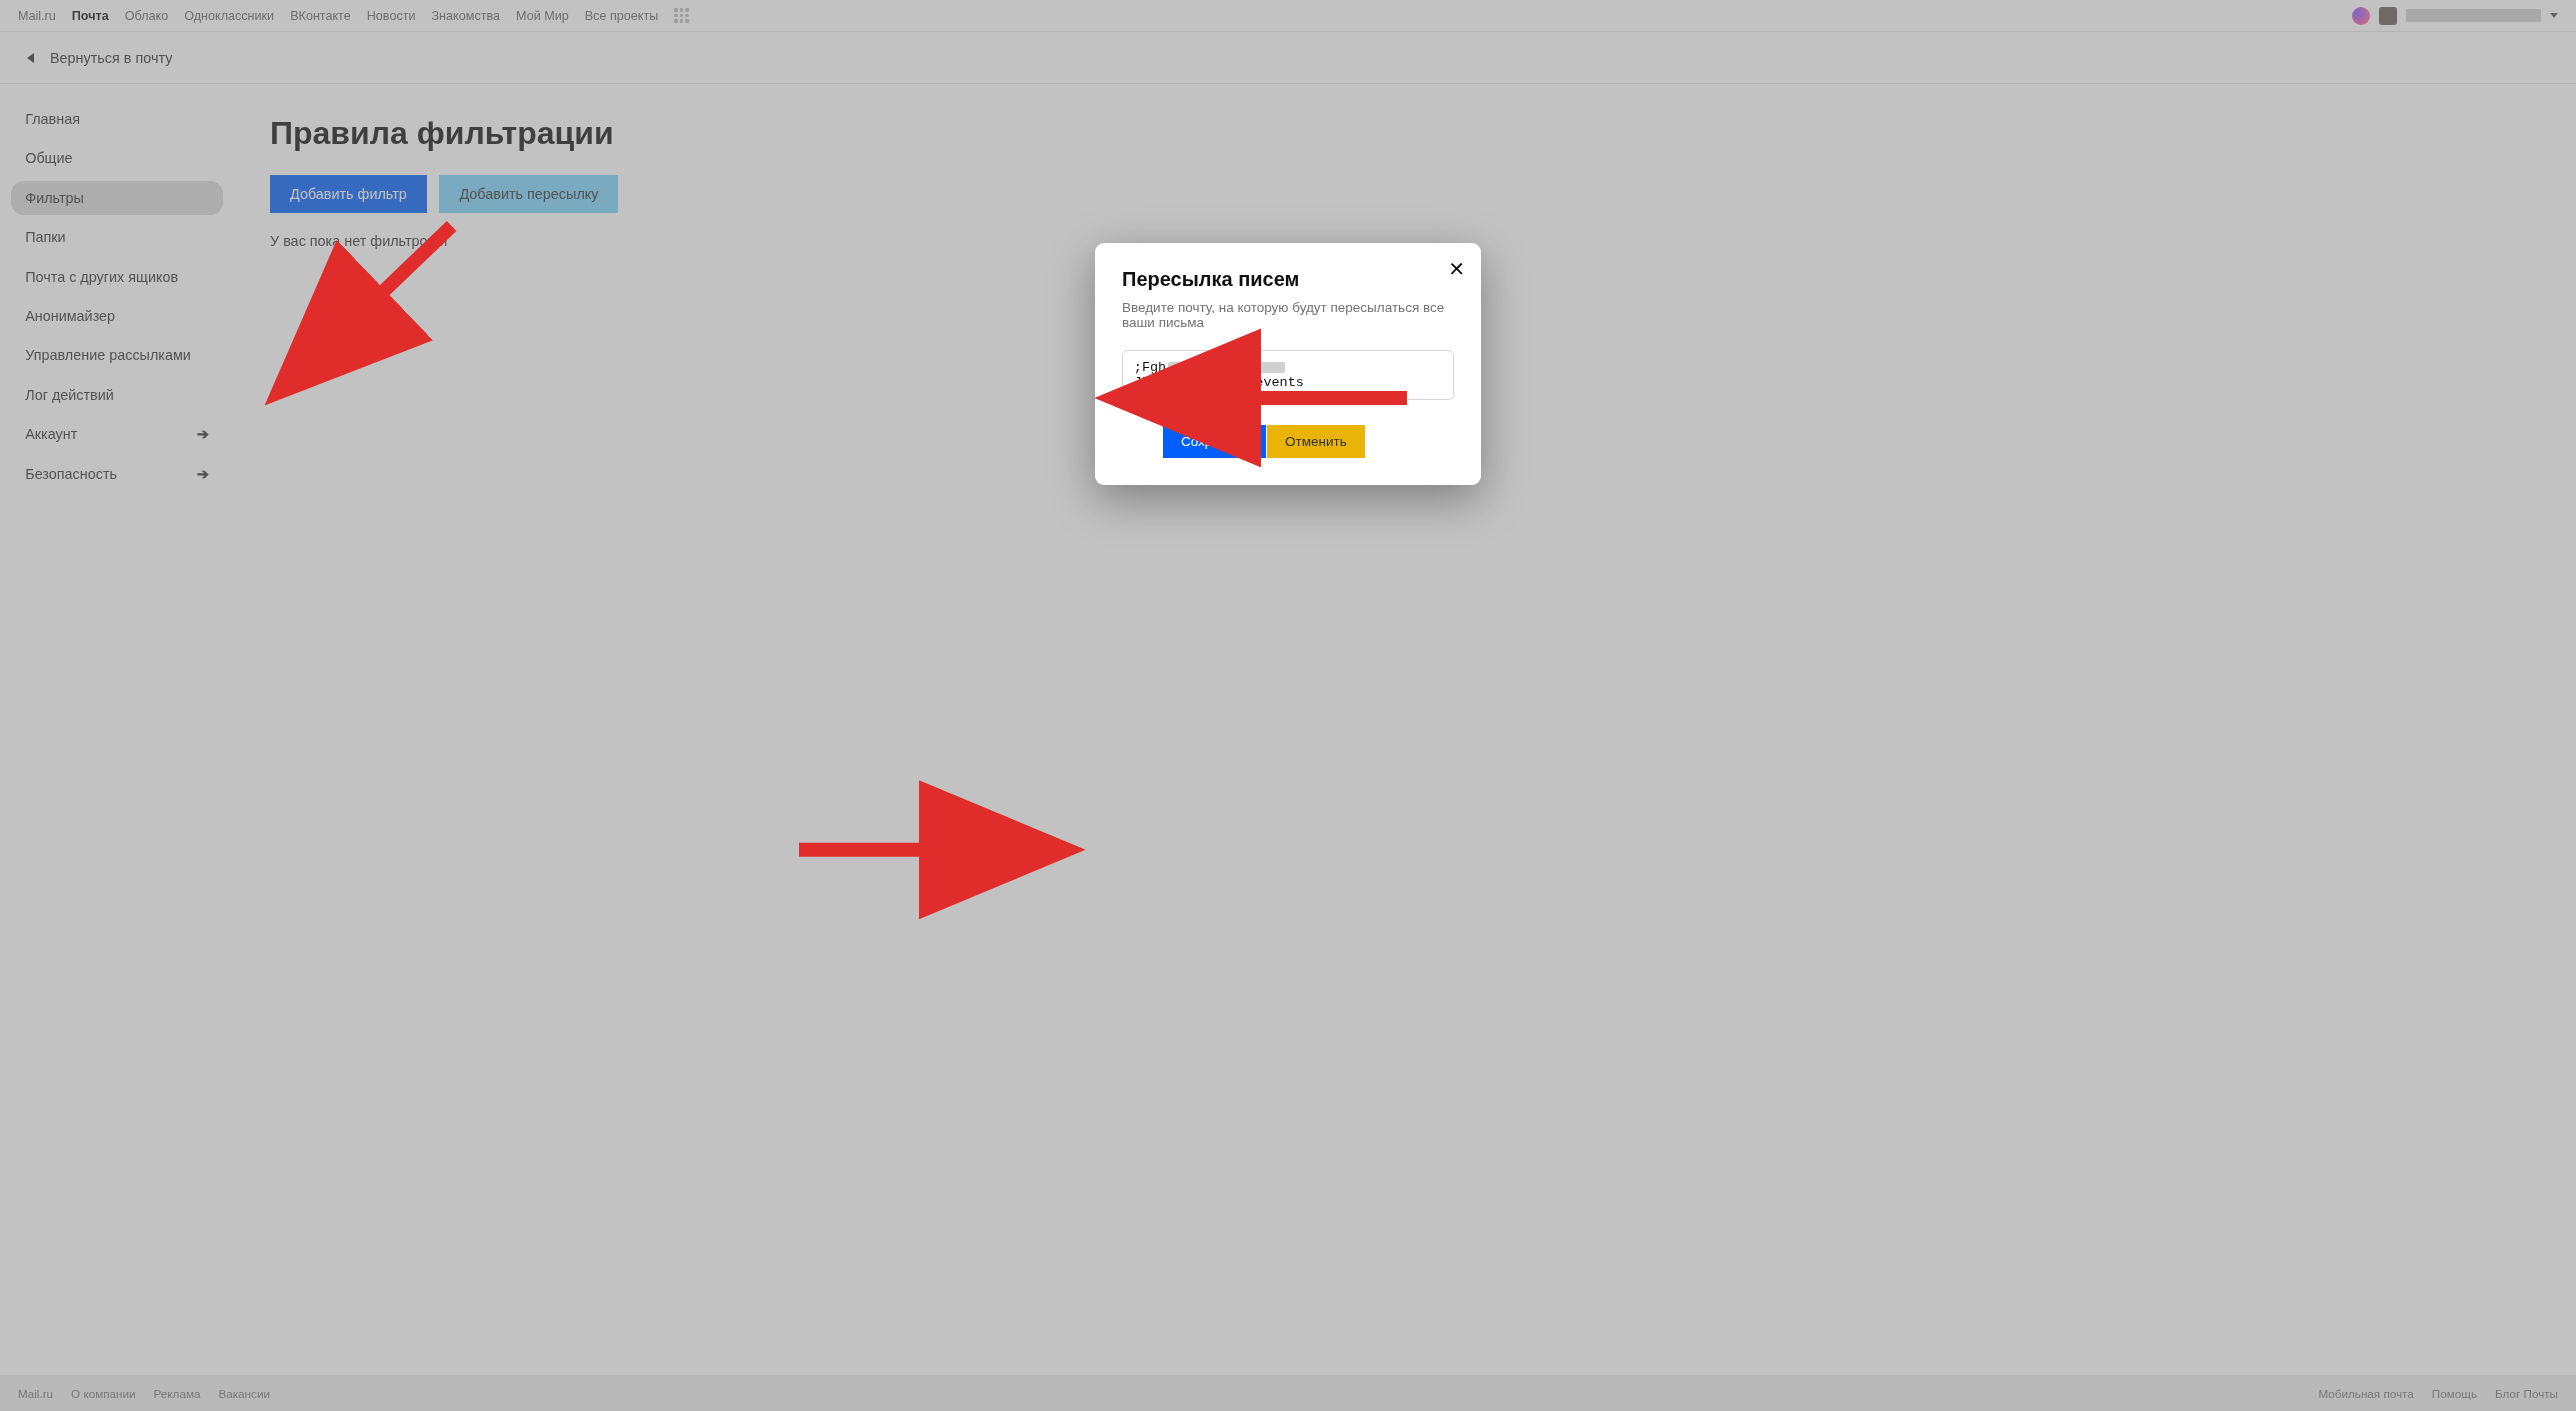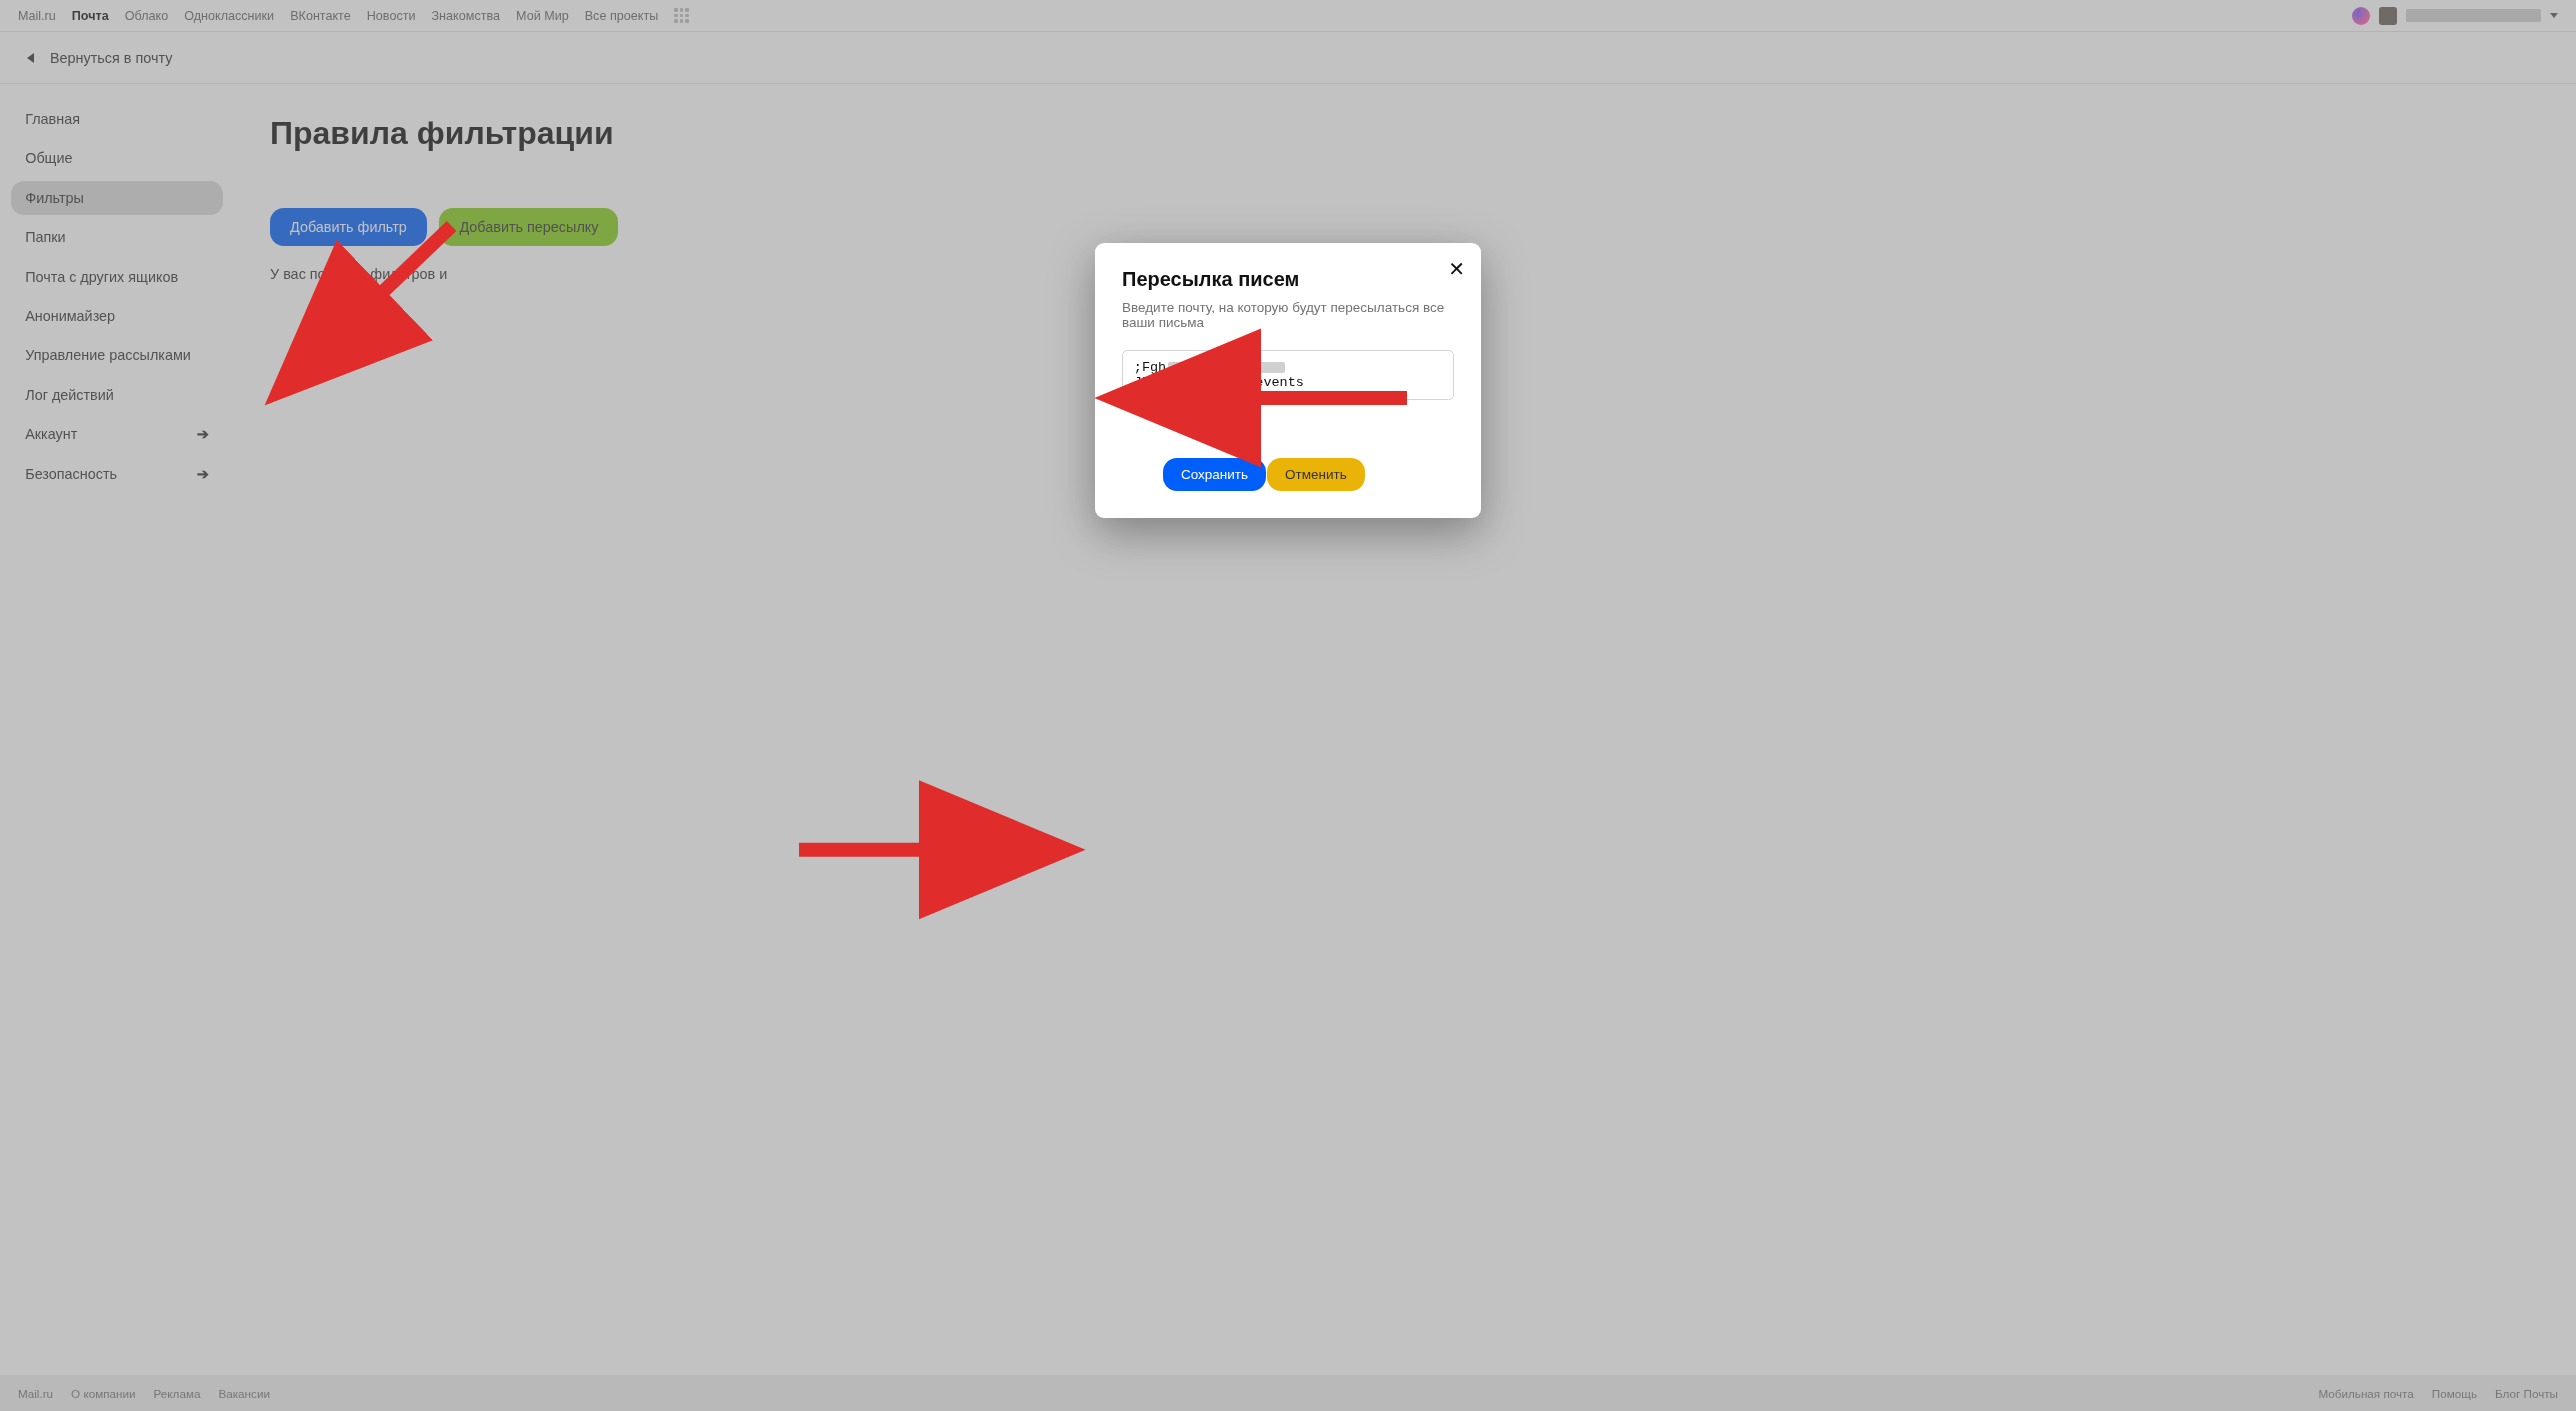--- a/index.html
+++ b/index.html
@@ -52,24 +52,24 @@
     display:flex;align-items:center;justify-content:space-between;
     padding:9px 14.4px;border-radius:5.4px;font-size:14.4px;color:#333;cursor:pointer;
     margin-bottom:5.4px;
   }
   .side-item.selected{background:var(--sel);border-radius:13px;}
   .side-arrow{font-weight:700;color:#333;}
   .content{flex:1;padding:31px 36px;}
   .page-title{font-size:32px;font-weight:700;margin:0 0 23.4px;}
   .btn-row{display:flex;gap:12.6px;margin-bottom:20px;}
   .btn{
-    border:none;border-radius:14px;padding:10.8px 20px;font-size:14.4px;cursor:pointer;margin-top:33px;
+    border:none;border-radius:0;padding:10.8px 20px;font-size:14.4px;cursor:pointer;
   }
   .btn.primary{background:var(--accent);color:#fff;}
-  .btn.secondary{background:#84cc16;color:#333;}
+  .btn.secondary{background:#7dd3fc;color:#333;}
   .empty-text{color:#333;font-size:14.4px;}
 
   
   .footer{
     height:36px;background:var(--footer-bg);
     display:flex;align-items:center;padding:0 18px;gap:18px;font-size:11.7px;color:#777;
   }
   .footer a{color:#777;text-decoration:none;cursor:pointer;}
   .footer-spacer{flex:1;}
 

